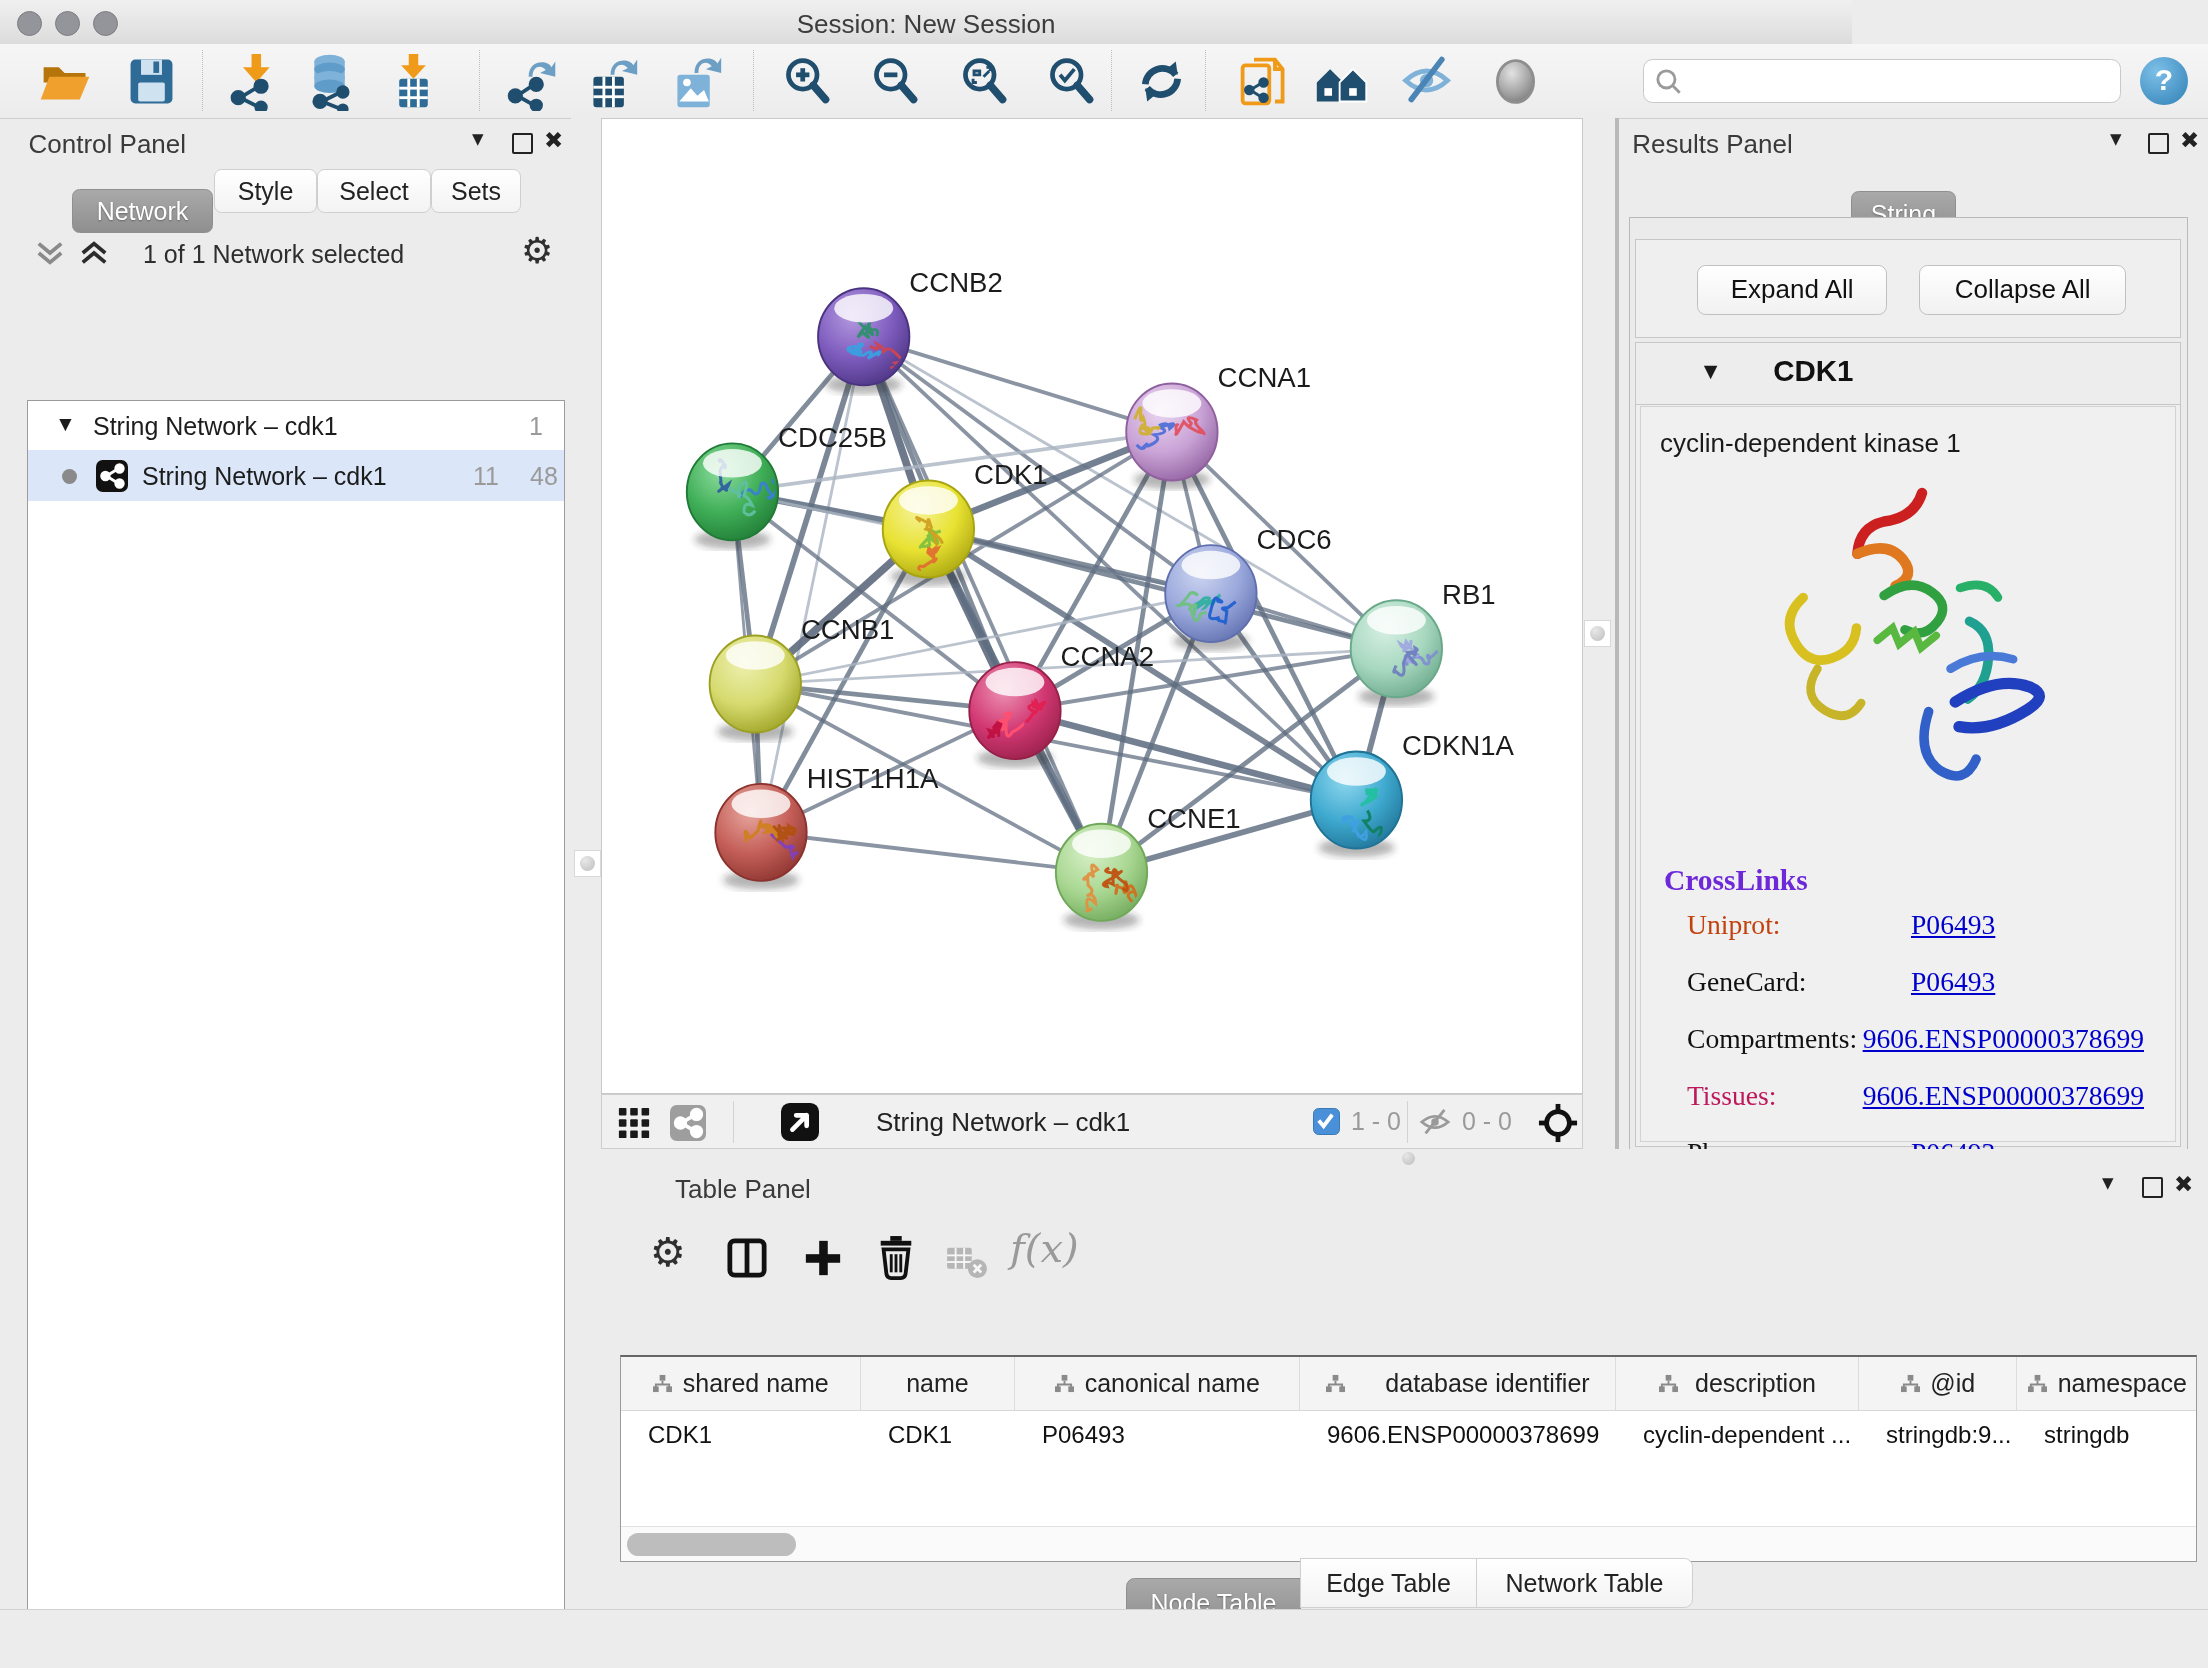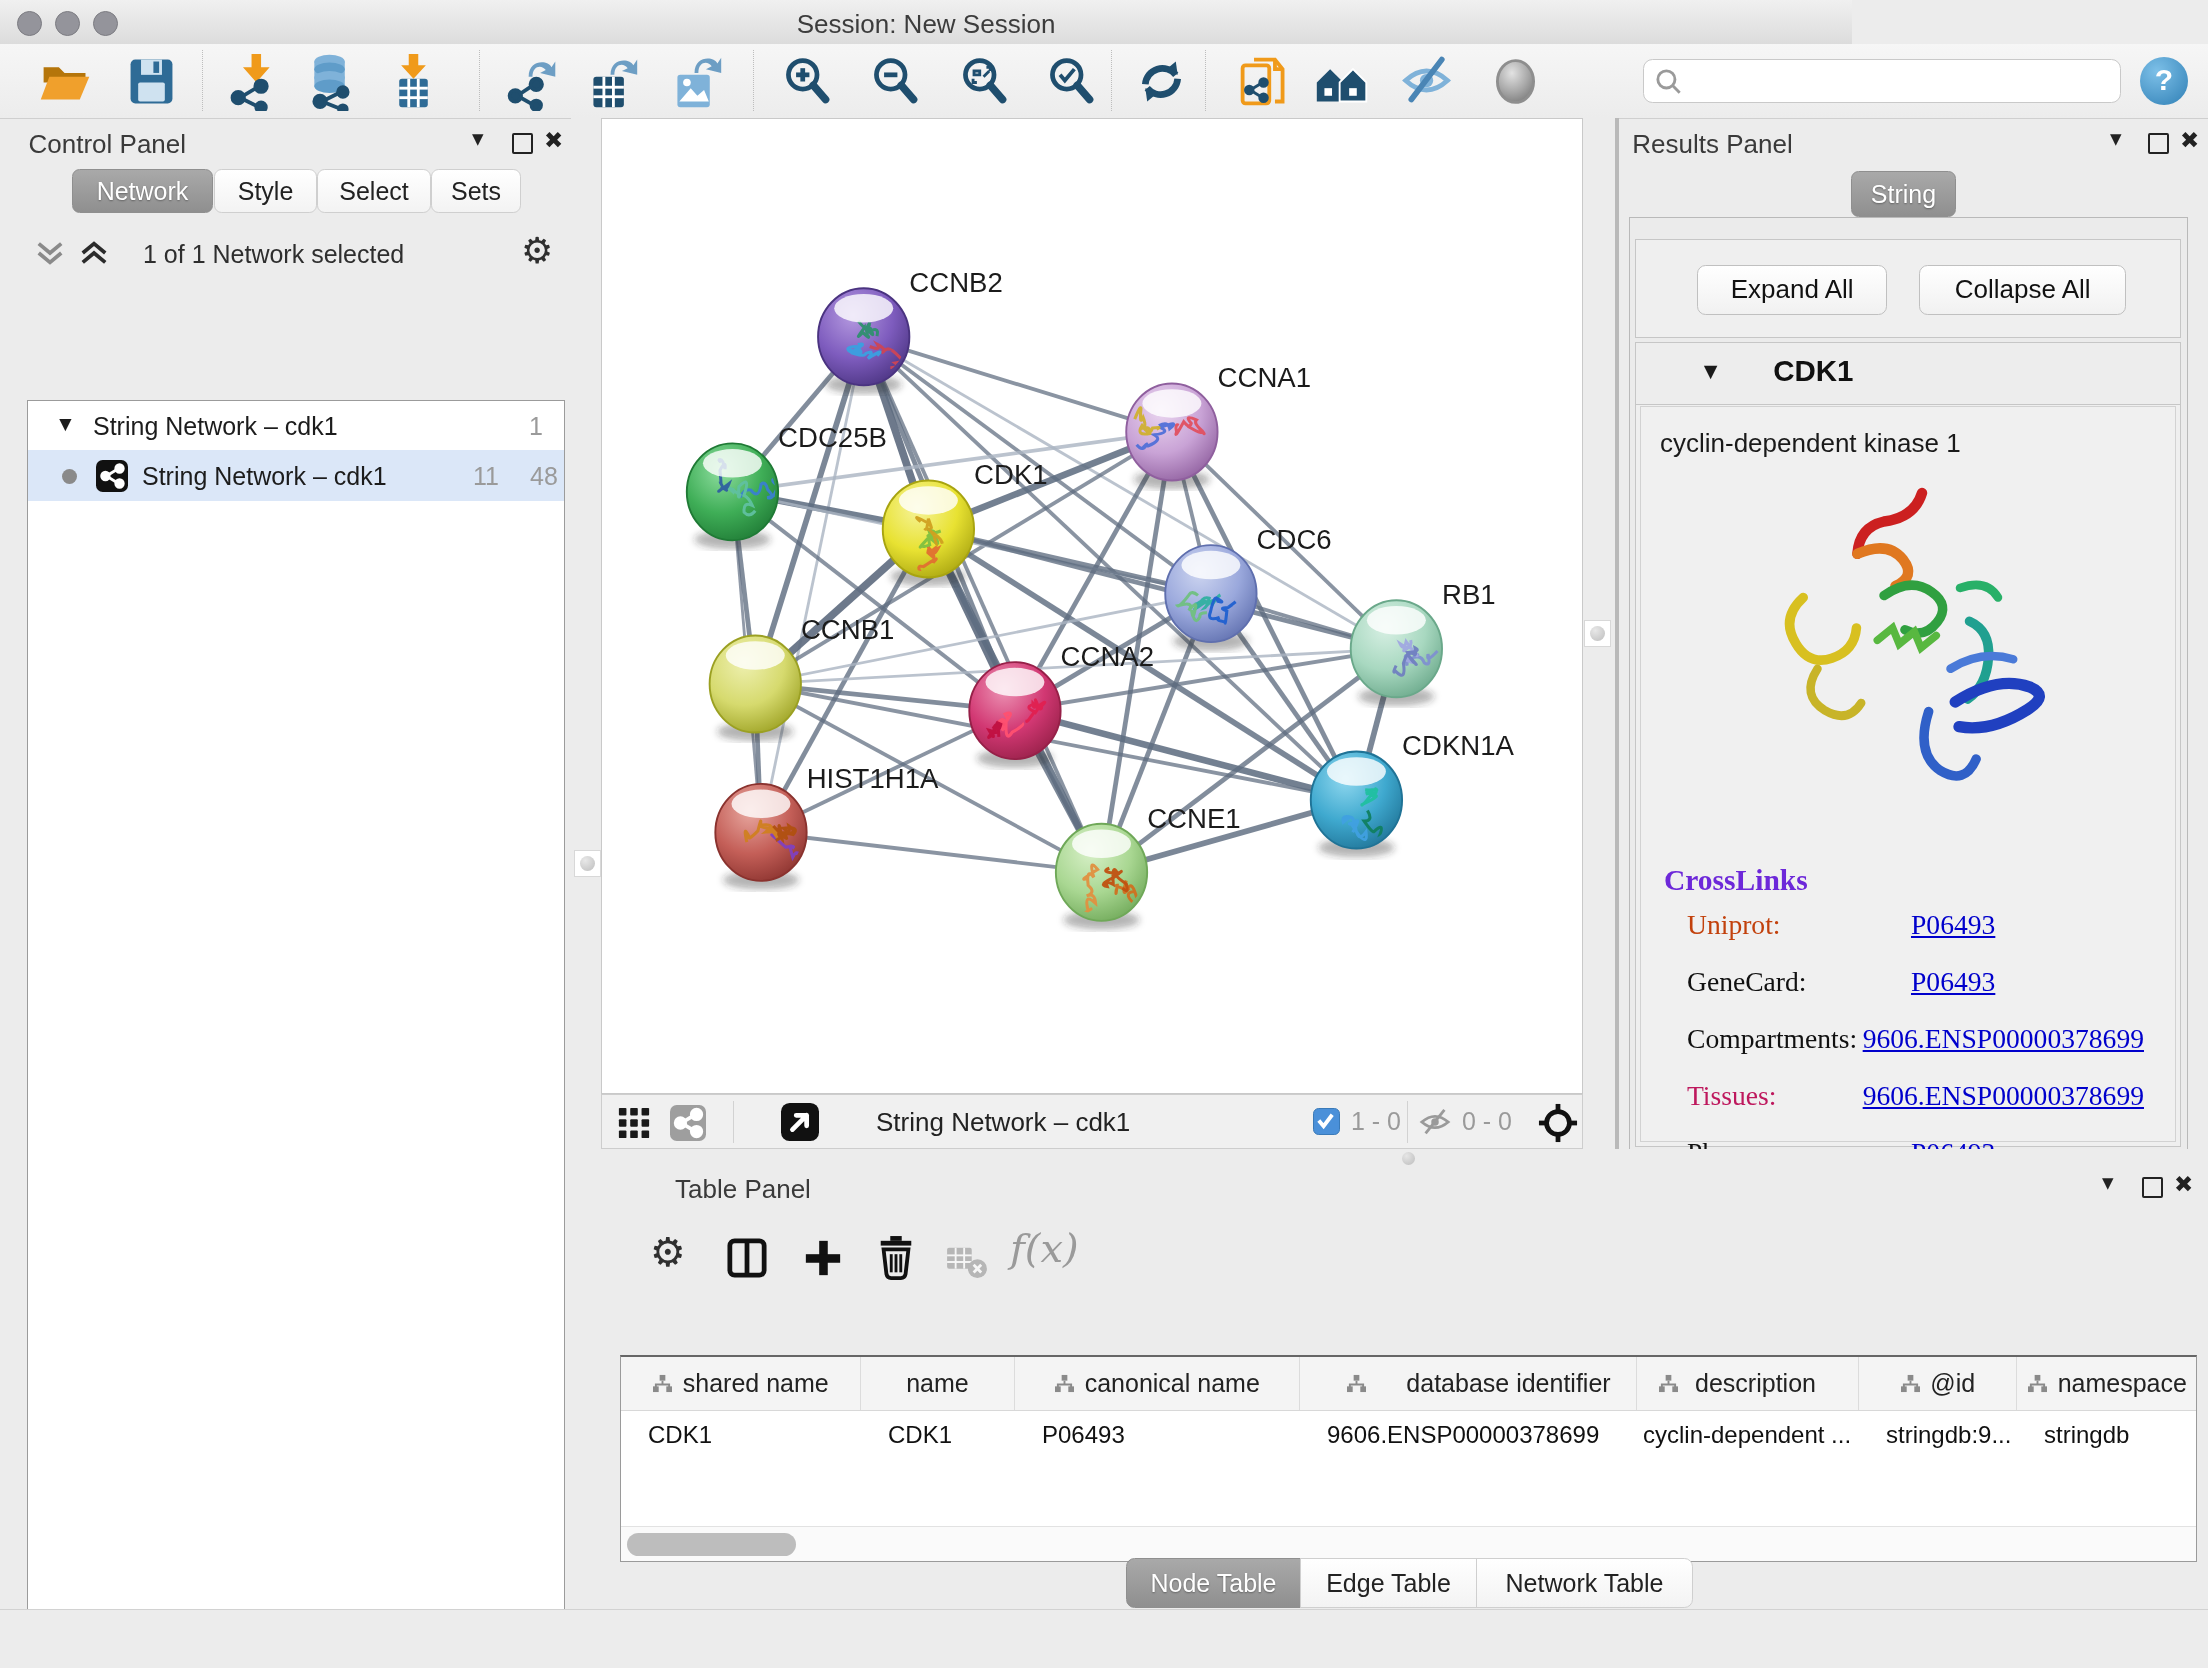--- a/index.html
+++ b/index.html
@@ -13,21 +13,21 @@
   .toolbar{left:0;top:44px;width:2208px;height:74px;background:linear-gradient(#f6f6f6,#ececec);border-bottom:1px solid #cfcfcf;}
   .tsep{top:5.7px;height:61px;width:0;border-left:1.9px dotted #bdbdbd;}
   .ticon{top:7.6px;width:59px;height:59px;}
   .searchbox{left:1643px;top:15px;width:476px;height:42px;background:#fff;border:1.9px solid #c9c9c9;border-radius:9.5px;}
   .helpbtn{left:2140px;top:13.3px;width:48px;height:48px;border-radius:50%;background:radial-gradient(circle at 35% 30%, #7dc0e8, #2f7fb5);color:#fff;font-weight:bold;font-size:30px;text-align:center;line-height:46px;}
   
   .panelhead{font-size:26px;color:#3a3a3a;}
   .winctl{font-size:23px;color:#222;line-height:25px;}
   .sqctl{width:17px;height:17px;border:2.9px solid #222;border-radius:1.9px;}
   .tab{border:1px solid #cfcfcf;background:linear-gradient(#ffffff,#f3f3f3);color:#222;text-align:center;border-radius:7.6px;font-size:25px;}
-  .tab.sel{background:linear-gradient(#a9a9a9,#8f8f8f);color:#fff;border-color:#8f8f8f;text-shadow:0 1px 1.9px rgba(0,0,0,.35);}
+  .tab.sel{background:linear-gradient(#a9a9a9,#8f8f8f);color:#fff;border-color:#8f8f8f;text-shadow:0 1px 1.9px rgba(0,0,0,.35);margin-top:20px;}
   
   .cp-listbox{left:27px;top:282px;width:536px;height:1294px;background:#fff;border:1.9px solid #9b9b9b;}
   .cp-row{font-size:25px;color:#1c1c1c;}
   .graynum{color:#9a9a9a;}
   .sharechip{border-radius:6.7px;display:inline-block;}
   
   .netcanvas{left:601px;top:118px;width:982px;height:976px;background:#fff;border:1px solid #c9c9c9;box-sizing:border-box;}
   .nettoolbar{left:601px;top:1094px;width:982px;height:55px;background:#f0f0f0;border:1px solid #cdcdcd;box-sizing:border-box;}
   .gutter{background:#ececec;}
   .handle{width:25px;height:25px;background:#fff;border:1px solid #d8d8d8;display:flex;align-items:center;justify-content:center;}
@@ -755,21 +755,21 @@
         </div>
         <div class="th-cell" style="left: 394px; width: 285px;">
           <svg width="21" height="19" viewBox="0 0 22 20">
             <rect x="8" y="1" width="6" height="6" fill="#8a8a8a"></rect>
             <path d="M11 7 v4 M4 16 v-5 h14 v5" stroke="#8a8a8a" stroke-width="2" fill="none"></path>
             <rect x="1" y="13" width="6" height="6" fill="#8a8a8a"></rect>
             <rect x="15" y="13" width="6" height="6" fill="#8a8a8a"></rect>
           </svg>
           <span>canonical name</span>
         </div>
-        <div class="th-cell" style="left: 700px; width: 316px; gap: 39px;">
+        <div class="th-cell" style="left: 679px; width: 316px; gap: 39px;">
           <svg width="21" height="19" viewBox="0 0 22 20">
             <rect x="8" y="1" width="6" height="6" fill="#8a8a8a"></rect>
             <path d="M11 7 v4 M4 16 v-5 h14 v5" stroke="#8a8a8a" stroke-width="2" fill="none"></path>
             <rect x="1" y="13" width="6" height="6" fill="#8a8a8a"></rect>
             <rect x="15" y="13" width="6" height="6" fill="#8a8a8a"></rect>
           </svg>
           <span>database identifier</span>
         </div>
         <div class="th-cell" style="left: 995px; width: 243px; gap: 16px;">
           <svg width="21" height="19" viewBox="0 0 22 20">

